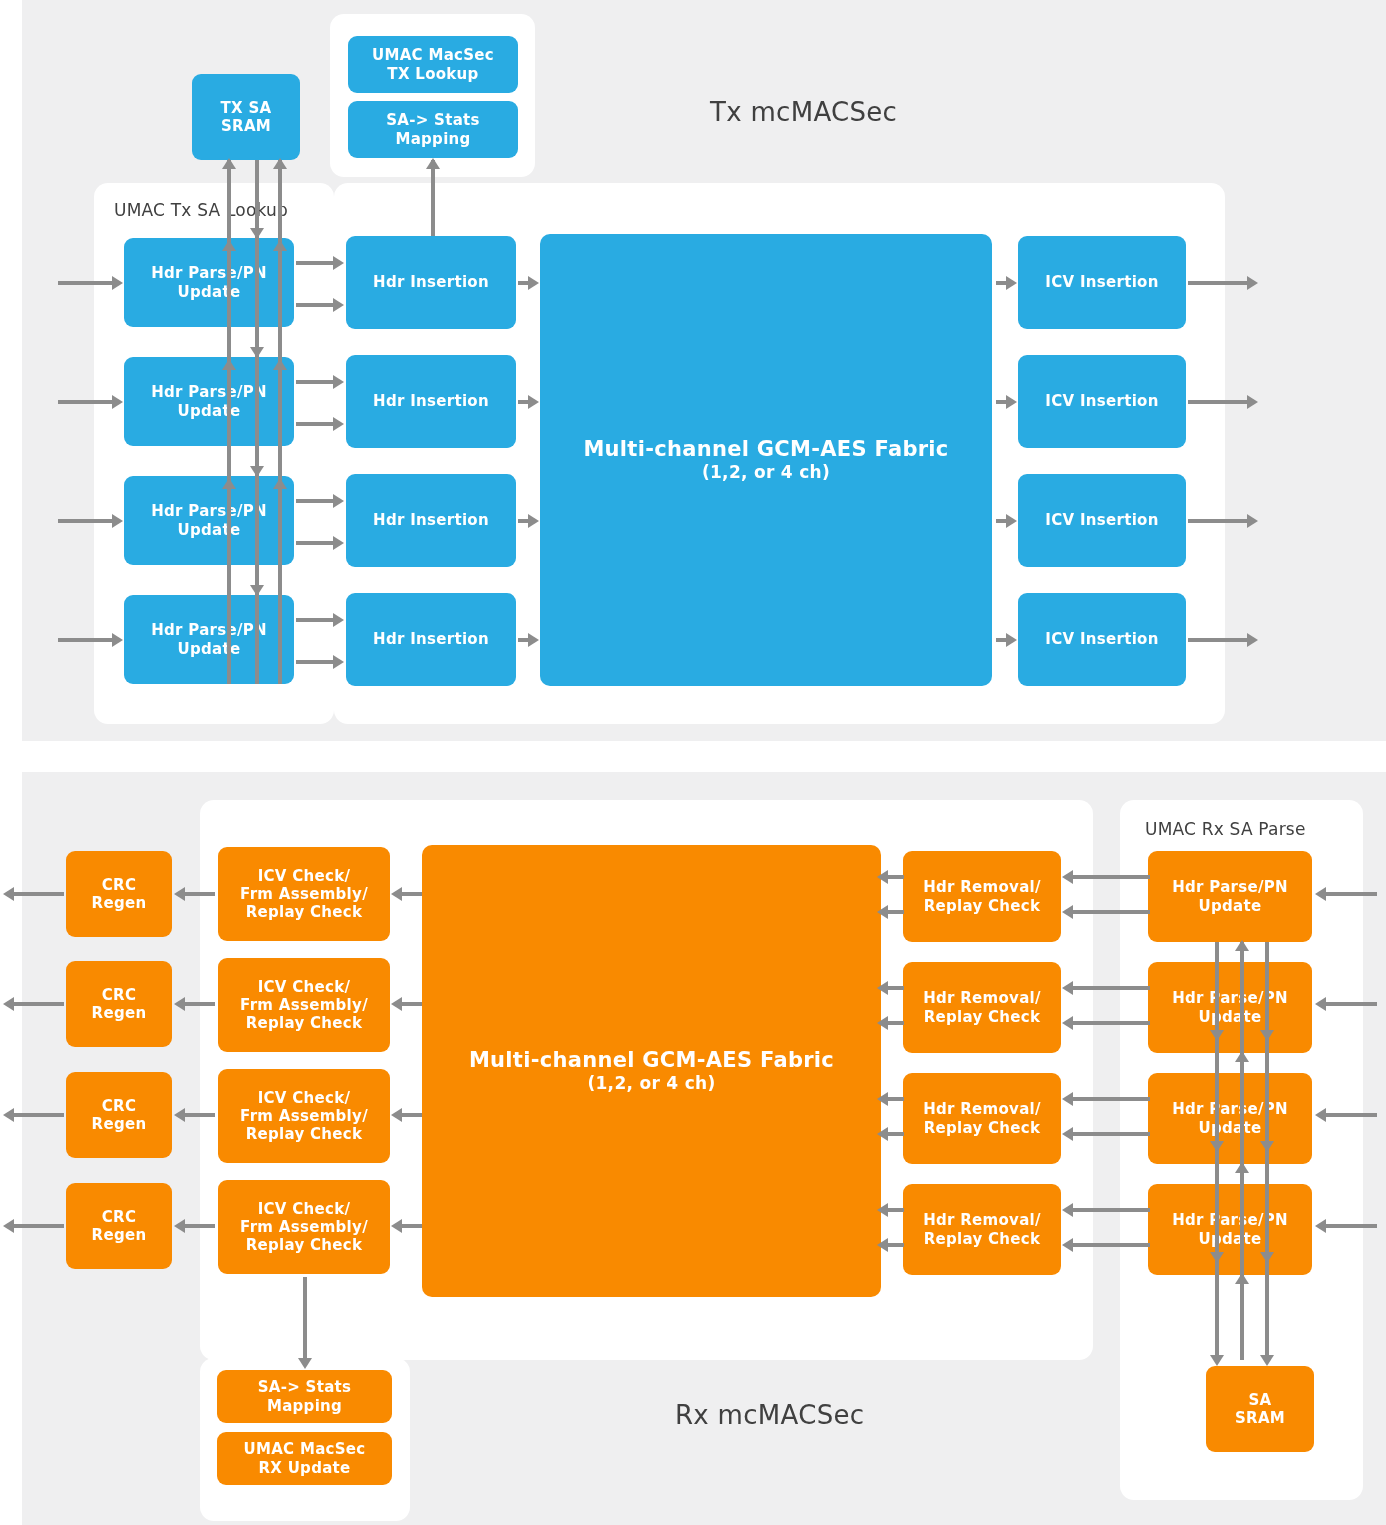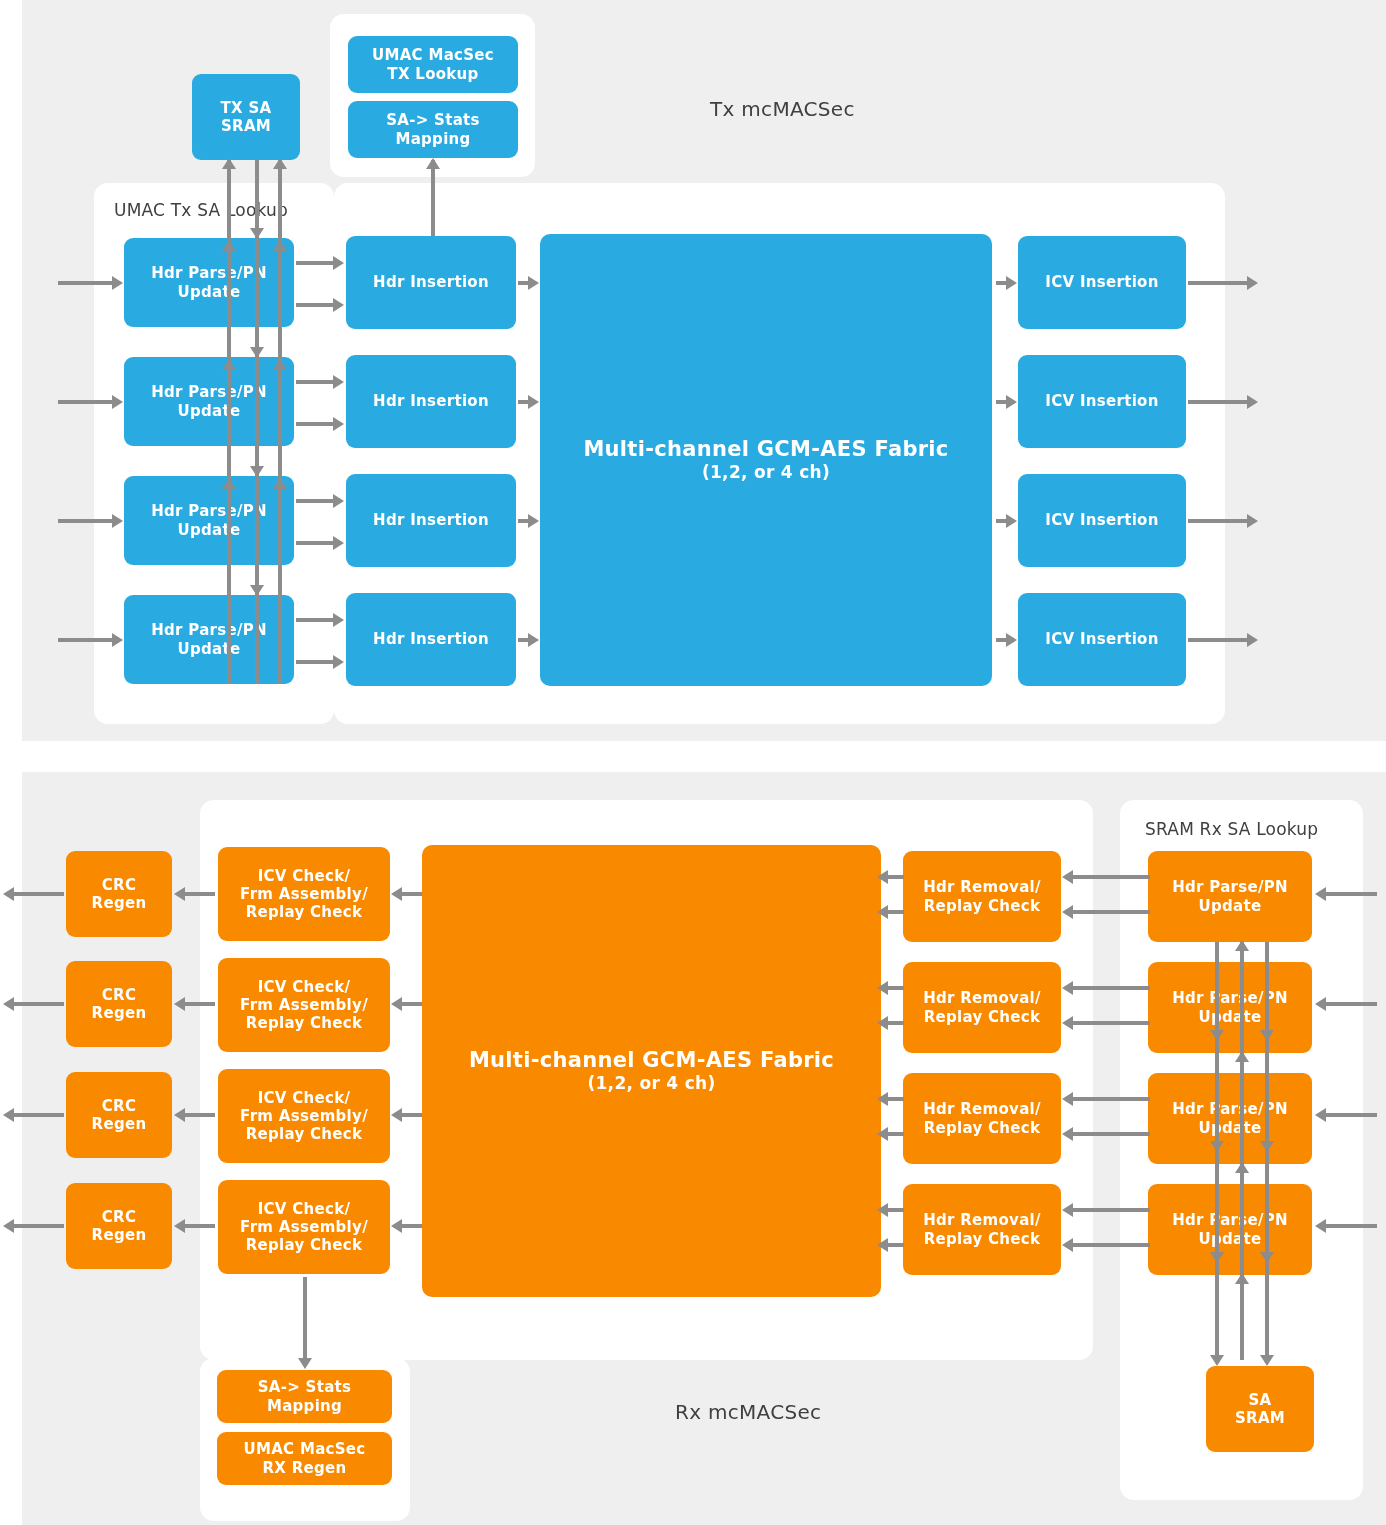--- a/index.html
+++ b/index.html
@@ -29,21 +29,21 @@
     position: absolute;
     font-size: 17px;
     color: #404040;
     letter-spacing: .2px;
     white-space: nowrap;
   }
 
   
   .section-title {
     position: absolute;
-    font-size: 20px;
+    font-size: 26px;
     color: #404040;
     letter-spacing: .3px;
     white-space: nowrap;
   }
 
   
   .blk {
     position: absolute;
     border-radius: 9px;
     color: #ffffff;
@@ -242,32 +242,32 @@
   <div class="conn h" style="left:1188px; top:638px; width:60px;"></div>
   <div class="ah right" style="left:1247px; top:633px;"></div>
 
   <div class="section-panel" style="left:22px; top:772px; width:1364px; height:753px;"></div>
 
   <div class="white-panel" style="left:200px; top:800px; width:893px; height:560px;"></div>
   <div class="white-panel" style="left:1120px; top:800px; width:243px; height:700px;"></div>
   <div class="white-panel" style="left:200px; top:1358px; width:210px; height:163px;"></div>
 
   <div class="section-title" style="left:675px; top:1400px;">Rx mcMACSec</div>
-  <div class="panel-caption" style="left:1145px; top:819px;">SRAM Rx SA Lookup</div>
+  <div class="panel-caption" style="left:1145px; top:819px;">UMAC Rx SA Parse</div>
 
   <div class="blk orange" style="left:217px; top:1370px; width:175px; height:53px;">
     <span>
       <span class="ln">SA-&gt; Stats</span>
       <span class="ln">Mapping</span>
     </span>
   </div>
   <div class="blk orange" style="left:217px; top:1432px; width:175px; height:53px;">
     <span>
       <span class="ln">UMAC MacSec</span>
-      <span class="ln">RX Regen</span>
+      <span class="ln">RX Update</span>
     </span>
   </div>
   <div class="conn v" style="left:303px; top:1277px; height:84px;"></div>
   <div class="ah down" style="left:298px; top:1358px;"></div>
 
   <div class="blk orange" style="left:66px; top:851px; width:106px; height:86px;">
     <span>
         <span class="ln">CRC</span>
     <span class="ln">Regen</span>
       </span>

